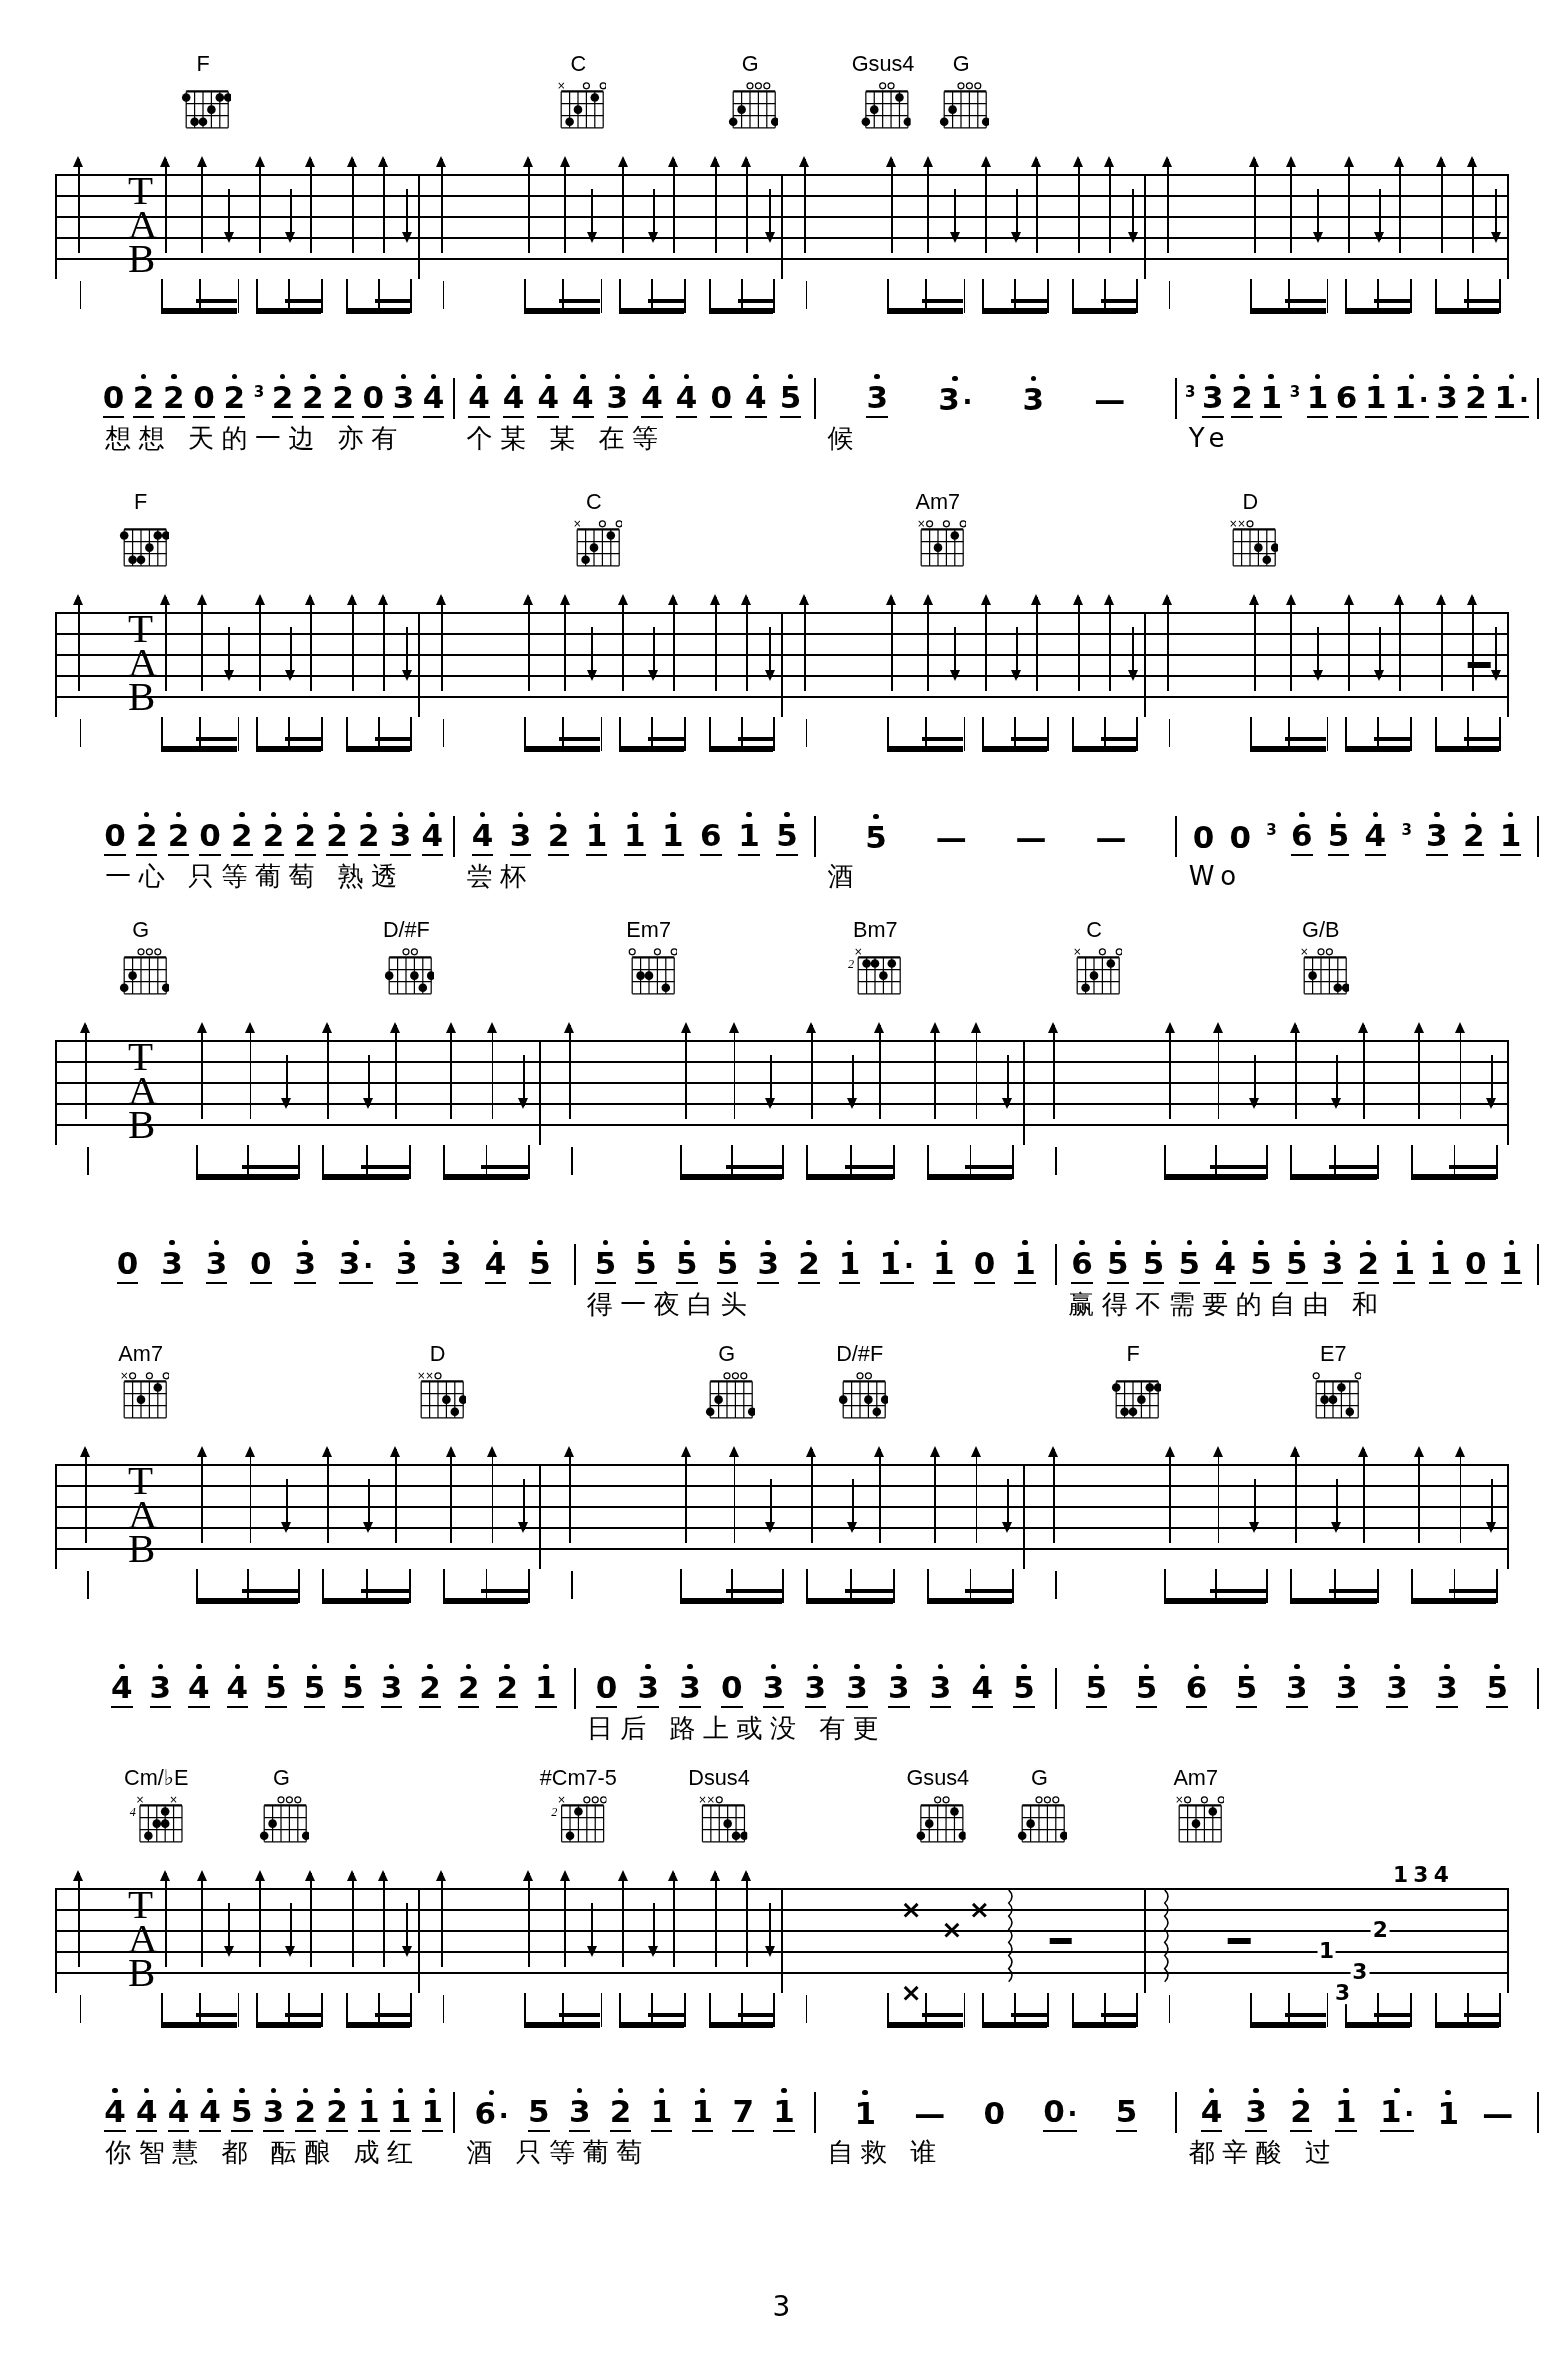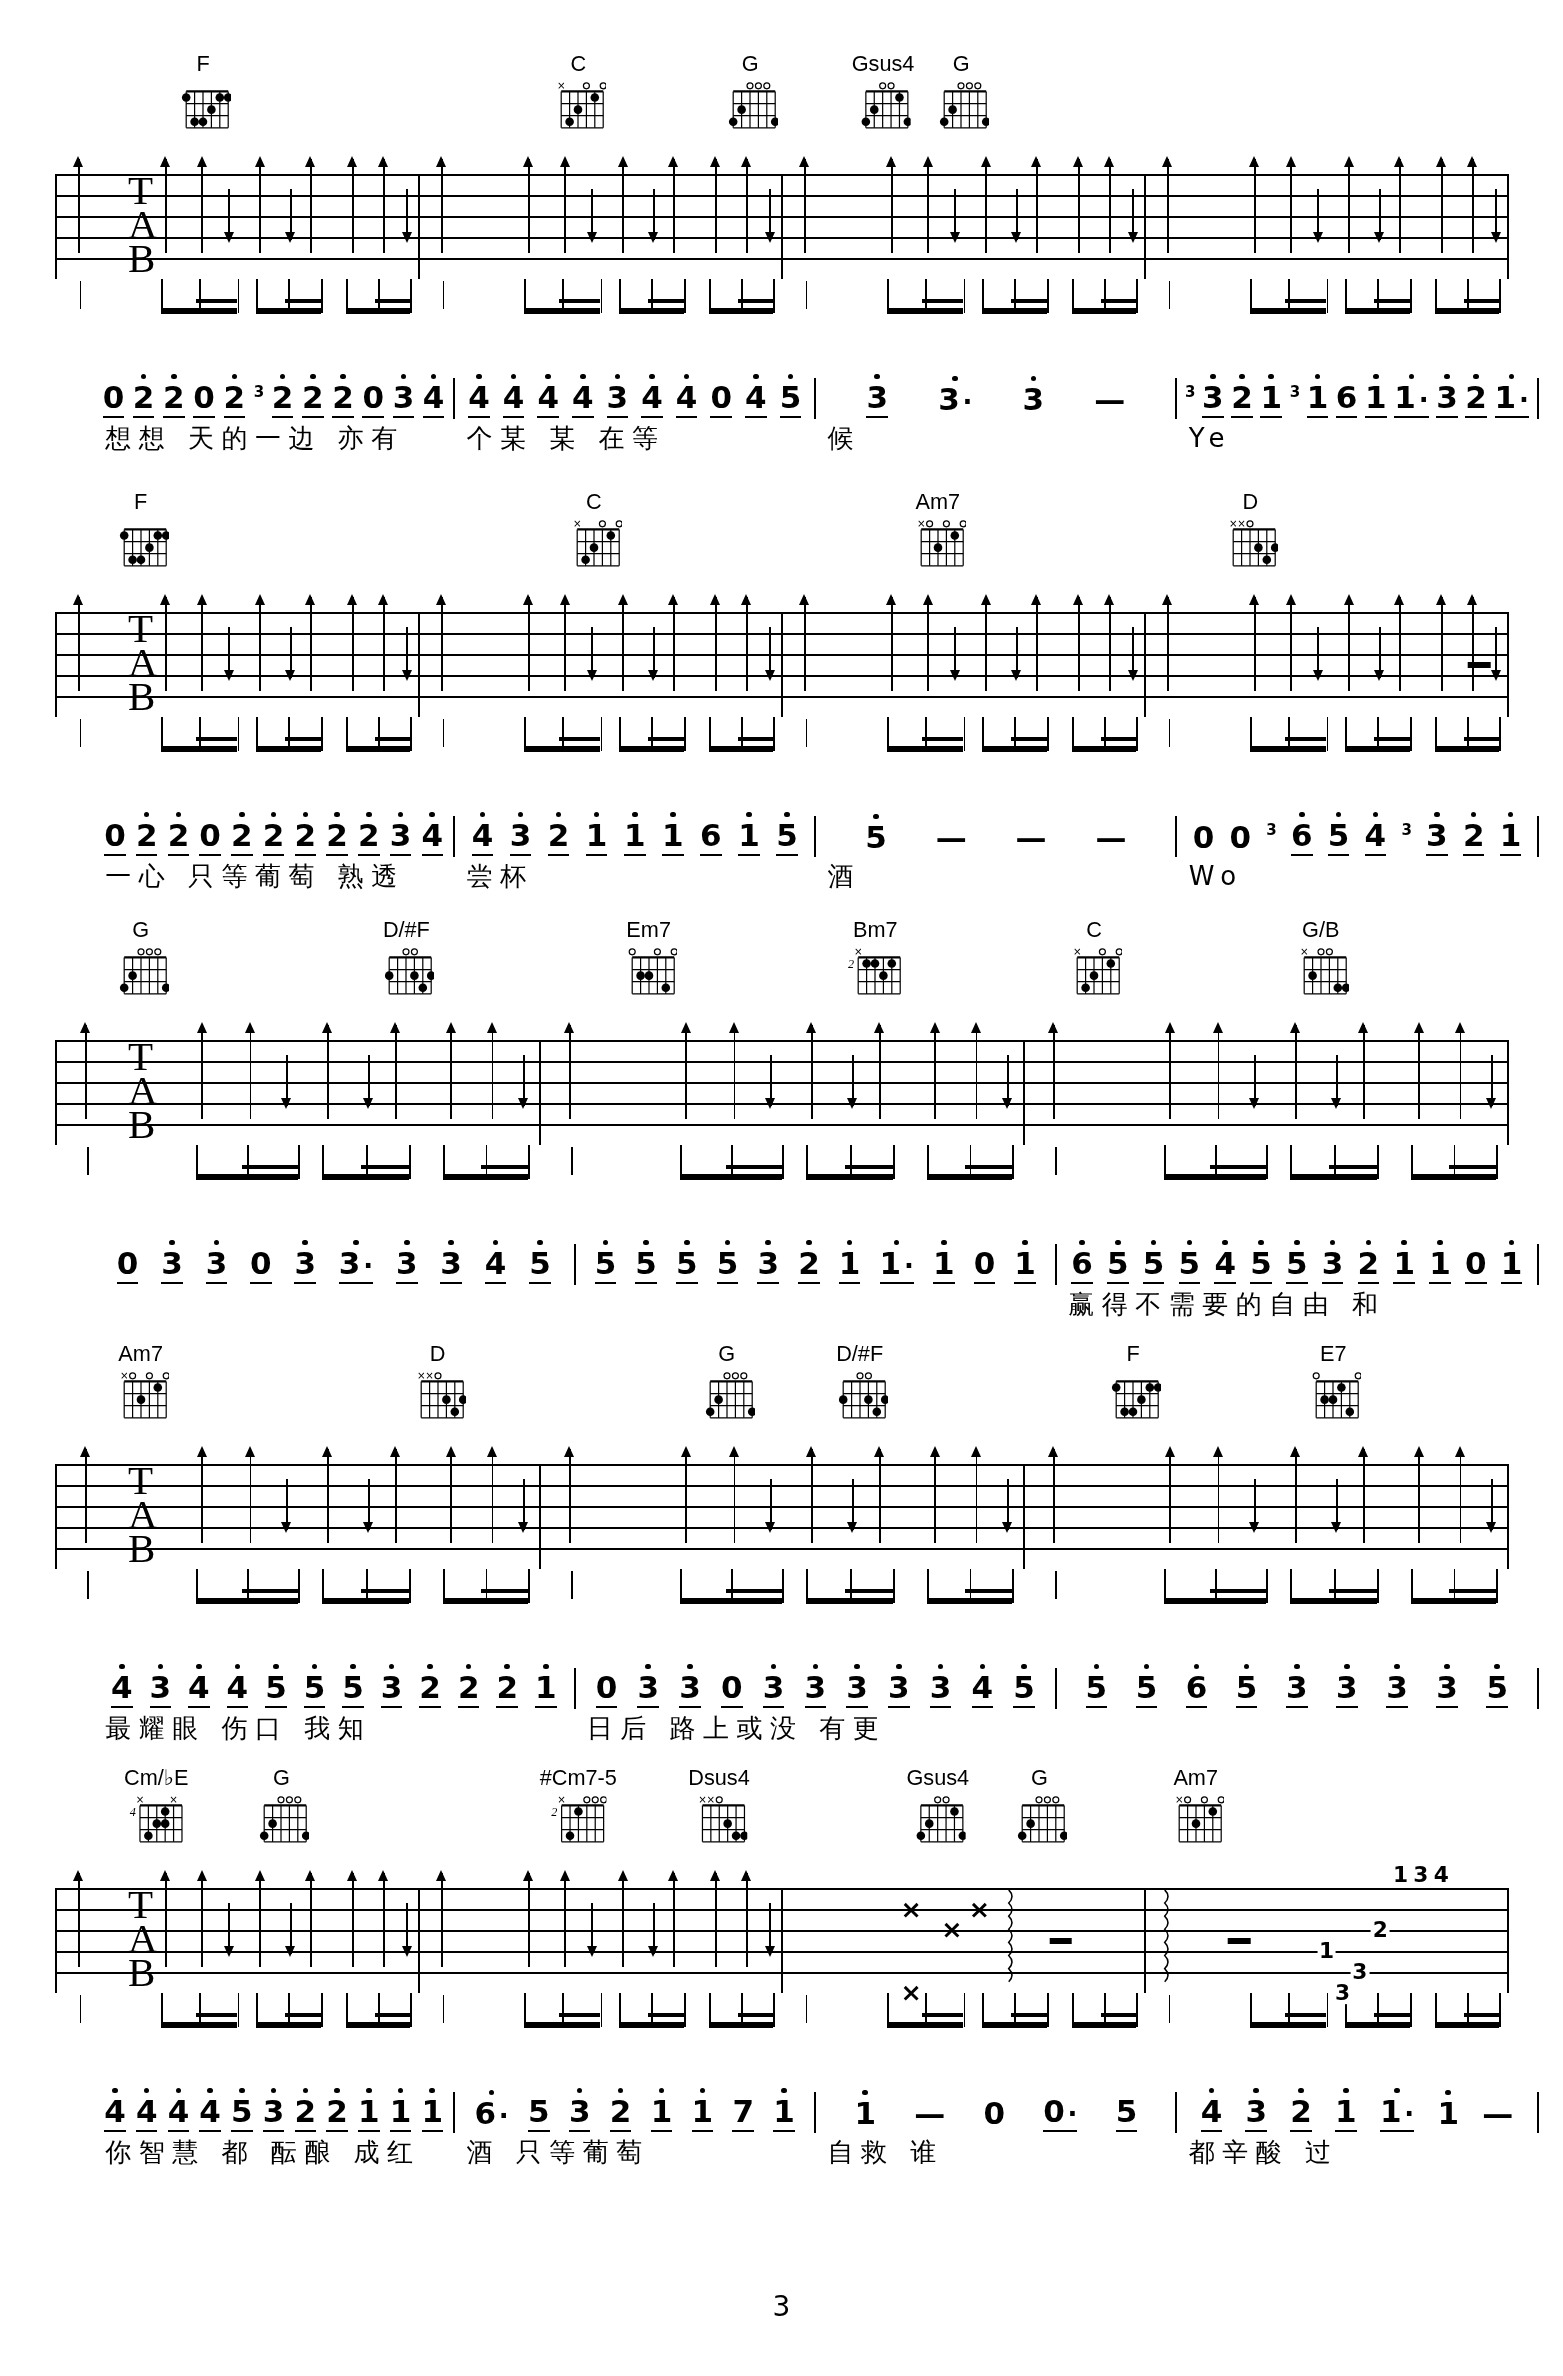--- a/index.html
+++ b/index.html
@@ -1096,20 +1096,21 @@
               </span>
               <span class="note u">
                 <span class="hd"></span>
                 <span class="num">0</span>
               </span>
               <span class="note u">
                 <span class="hd on"></span>
                 <span class="num">1</span>
               </span>
             </div>
+            <div class="jlyr">得一夜白头</div>
           </div>
           <div class="jbar"></div>
           <div class="jm">
             <div class="jnotes">
               <span class="note u">
                 <span class="hd on"></span>
                 <span class="num">6</span>
               </span>
               <span class="note u">
                 <span class="hd on"></span>
@@ -1424,21 +1425,20 @@
               </span>
               <span class="note u">
                 <span class="hd on"></span>
                 <span class="num">2</span>
               </span>
               <span class="note u">
                 <span class="hd on"></span>
                 <span class="num">1</span>
               </span>
             </div>
-            <div class="jlyr">最耀眼 伤口 我知</div>
           </div>
           <div class="jbar"></div>
           <div class="jm">
             <div class="jnotes">
               <span class="note u">
                 <span class="hd"></span>
                 <span class="num">0</span>
               </span>
               <span class="note u">
                 <span class="hd on"></span>

